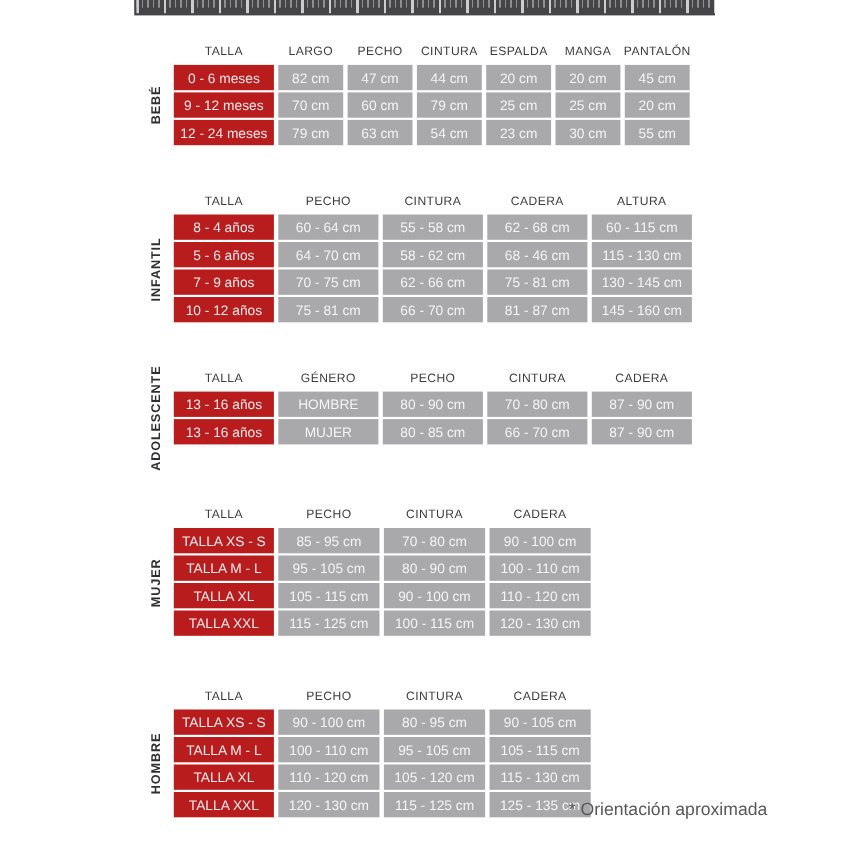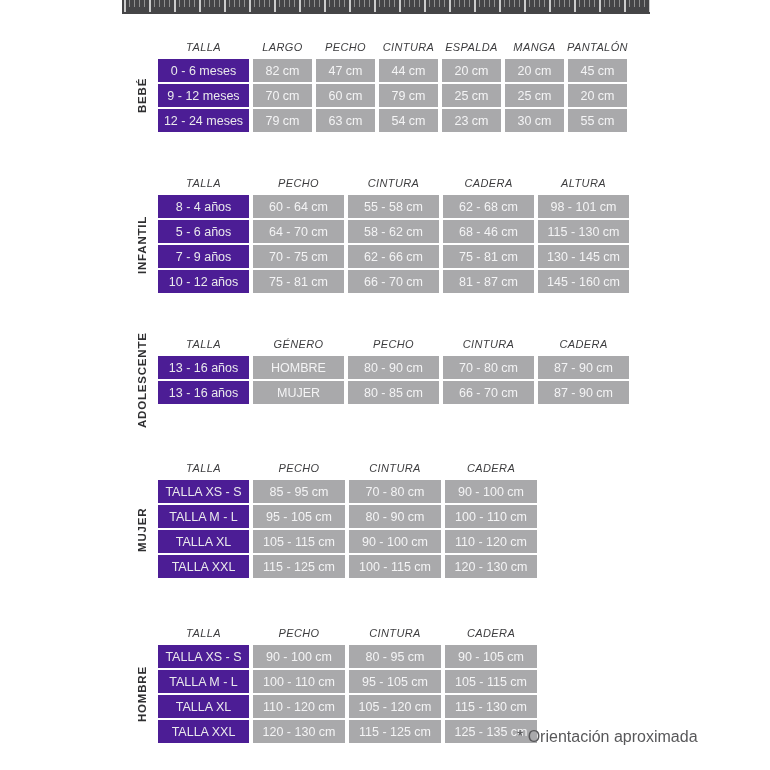--- a/index.html
+++ b/index.html
@@ -39,27 +39,27 @@
     grid-template-rows: 21px;
     grid-auto-rows: 23px;
     row-gap: 2px; column-gap: 4px;
   }
   .size-table.cols-7 { grid-template-columns: 91px repeat(6, 59px); }
   .size-table.cols-5 { grid-template-columns: 91px repeat(4, 91px); }
   .size-table.cols-4 { grid-template-columns: 91px repeat(3, 92px); }
 
   .th {
     display: flex; align-items: center; justify-content: center;
-    font-size: 11px; letter-spacing: 0.4px; color: #3d3d3f; font-style: italic;
+    font-size: 11px; letter-spacing: 0.4px; color: #3d3d3f;
   }
   .cell {
     display: flex; align-items: center; justify-content: center;
     font-size: 12.5px; white-space: nowrap;
   }
-  .cell.dark  { background: #4c1d95; color: #eaeaec; text-align: center; }
+  .cell.dark  { background: #b91c1c; color: #eaeaec; text-align: center; }
   .cell.light { background: #a9a9ab; color: #f4f4f5; }
 
   .footnote {
     position: absolute; left: 517px; top: 728px;
     font-size: 16px; color: #58585a;
   }
 </style>
 </head>
 <body>
 
@@ -109,21 +109,21 @@
   <div class="size-table cols-5" style="top:172px">
       <div class="th">TALLA</div>
       <div class="th">PECHO</div>
       <div class="th">CINTURA</div>
       <div class="th">CADERA</div>
       <div class="th">ALTURA</div>
       <div class="cell dark">8 - 4 años</div>
       <div class="cell light">60 - 64 cm</div>
       <div class="cell light">55 - 58 cm</div>
       <div class="cell light">62 - 68 cm</div>
-      <div class="cell light">98 - 101 cm</div>
+      <div class="cell light">60 - 115 cm</div>
       <div class="cell dark">5 - 6 años</div>
       <div class="cell light">64 - 70 cm</div>
       <div class="cell light">58 - 62 cm</div>
       <div class="cell light">68 - 46 cm</div>
       <div class="cell light">115 - 130 cm</div>
       <div class="cell dark">7 - 9 años</div>
       <div class="cell light">70 - 75 cm</div>
       <div class="cell light">62 - 66 cm</div>
       <div class="cell light">75 - 81 cm</div>
       <div class="cell light">130 - 145 cm</div>

